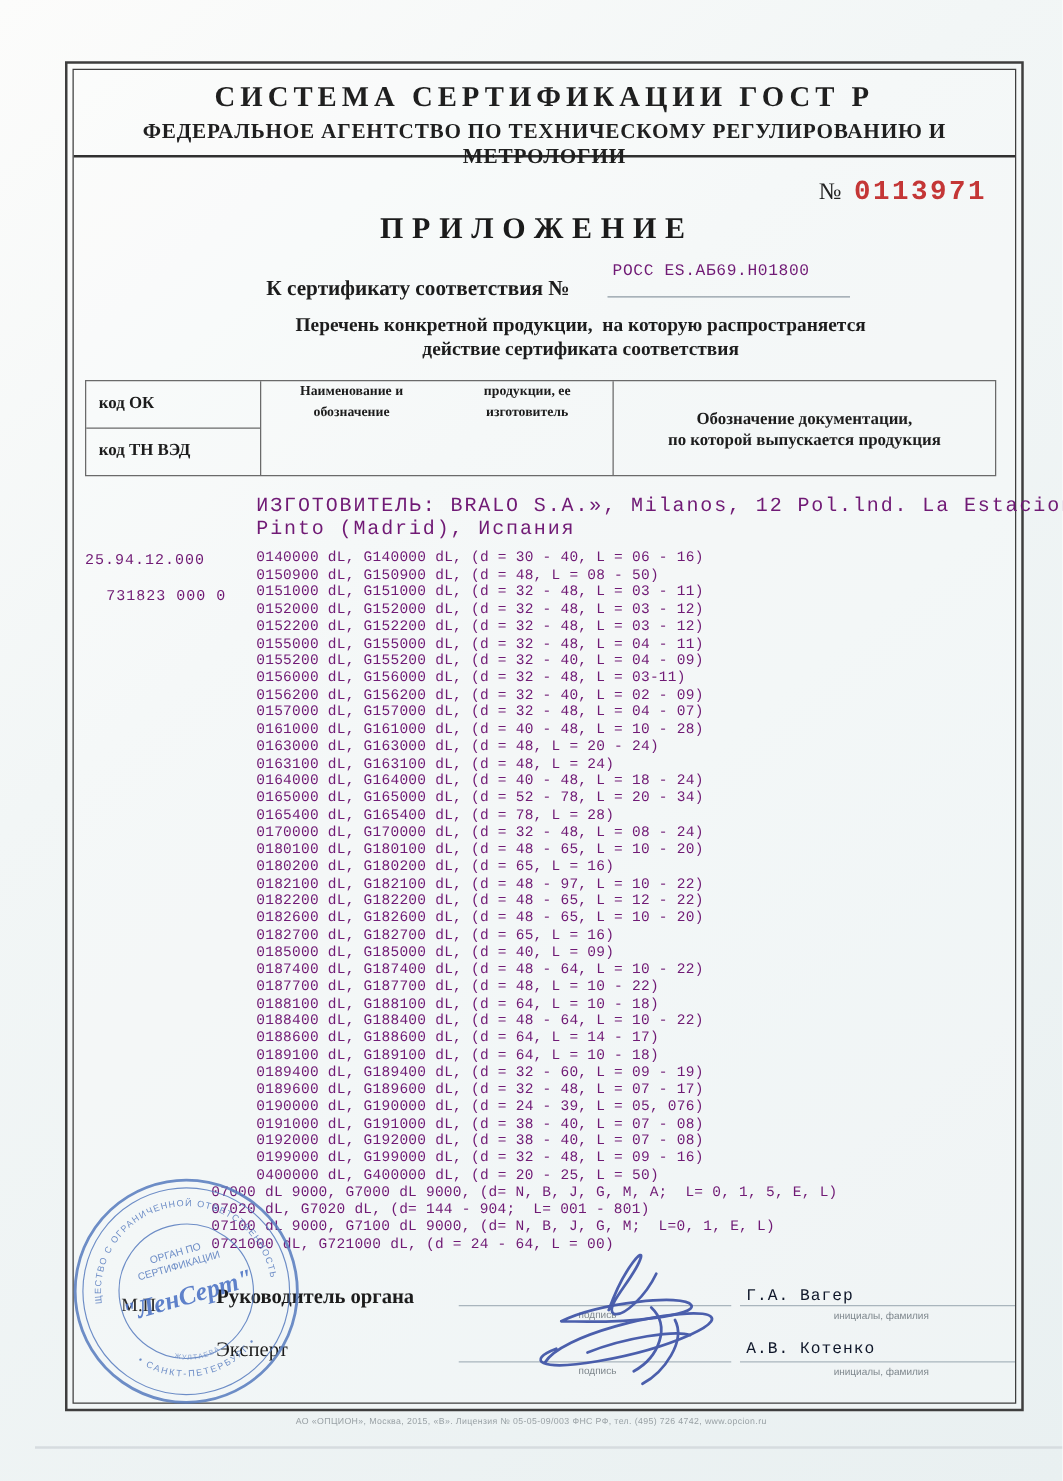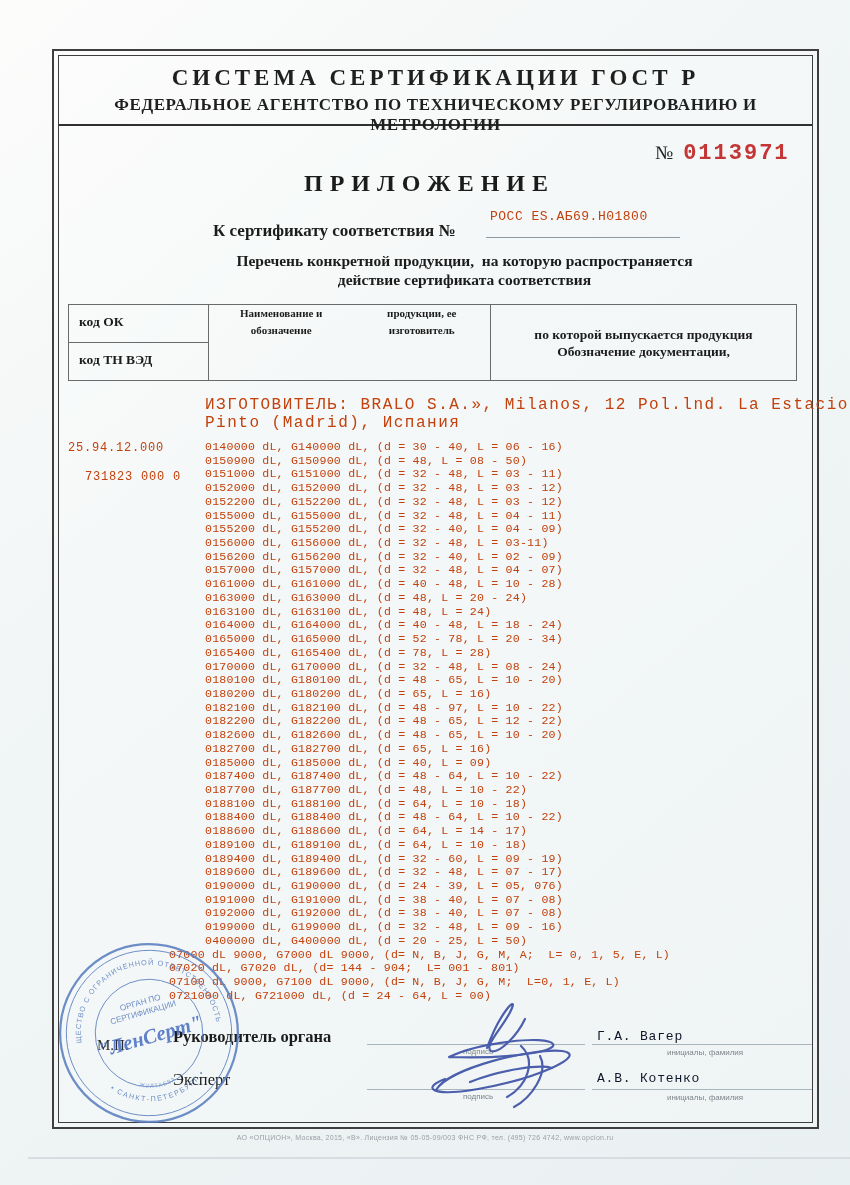--- a/index.html
+++ b/index.html
@@ -53,21 +53,21 @@
   }
   .th-col1{width:140px;border-right:1.3px solid #6a6a6a;box-sizing:border-box;display:flex;flex-direction:column;}
   .th-col1 .cell{flex:1;padding:9px 0 0 10px;font-size:13.5px;font-weight:bold;box-sizing:border-box;}
   .th-col1 .cell.top{border-bottom:1.3px solid #6a6a6a;}
   .th-col2{width:282px;border-right:1.3px solid #6a6a6a;box-sizing:border-box;
     display:flex;flex-direction:row;justify-content:center;text-align:center;
     font-size:11px;font-weight:bold;line-height:17px;}
   .th-col3{flex:1;display:flex;flex-direction:column;justify-content:center;text-align:center;
     font-size:13.5px;font-weight:bold;line-height:17px;}
   
-  .mono{font-family:"Liberation Mono","DejaVu Sans Mono",monospace;color:#c2410c;}
+  .mono{font-family:"Liberation Mono","DejaVu Sans Mono",monospace;color:#701a75;}
   .manufacturer{
     position:absolute;left:205px;top:397px;font-size:16px;letter-spacing:1.5px;line-height:17.5px;white-space:pre;
   }
   .code-ok{position:absolute;left:68px;top:441px;font-size:12px;letter-spacing:.8px;font-family:Liberation Mono, monospace;}
   .code-tnved{position:absolute;left:85px;top:470px;font-size:12px;letter-spacing:.8px;}
   .products{position:absolute;left:205px;top:440px;font-size:11.6px;line-height:13.72px;letter-spacing:.2px;}
   .products .row{white-space:pre;}
   .products .row.wide{margin-left:-36px;}
   
   .role1{position:absolute;left:173px;top:1027px;font-size:16.5px;font-weight:bold;}
@@ -126,22 +126,22 @@
   <div class="table-head">
     <div class="th-col1">
       <div class="cell top">код ОК</div>
       <div class="cell">код ТН ВЭД</div>
     </div>
     <div class="th-col2">
       <span>Наименование и обозначение</span>
       <span>продукции, ее изготовитель</span>
     </div>
     <div class="th-col3">
+      <span>Обозначение документации,</span>
       <span>по которой выпускается продукция</span>
-      <span>Обозначение документации,</span>
     </div>
   </div>
 
   <div class="manufacturer mono"><span>ИЗГОТОВИТЕЛЬ: BRALO S.A.», Milanos, 12 Pol.lnd. La Estacion 28320</span><br><span>Pinto (Madrid), Испания</span></div>
 
   <div class="code-ok mono">25.94.12.000</div>
   <div class="code-tnved mono">731823 000 0</div>
 
   <div class="products mono">
 

